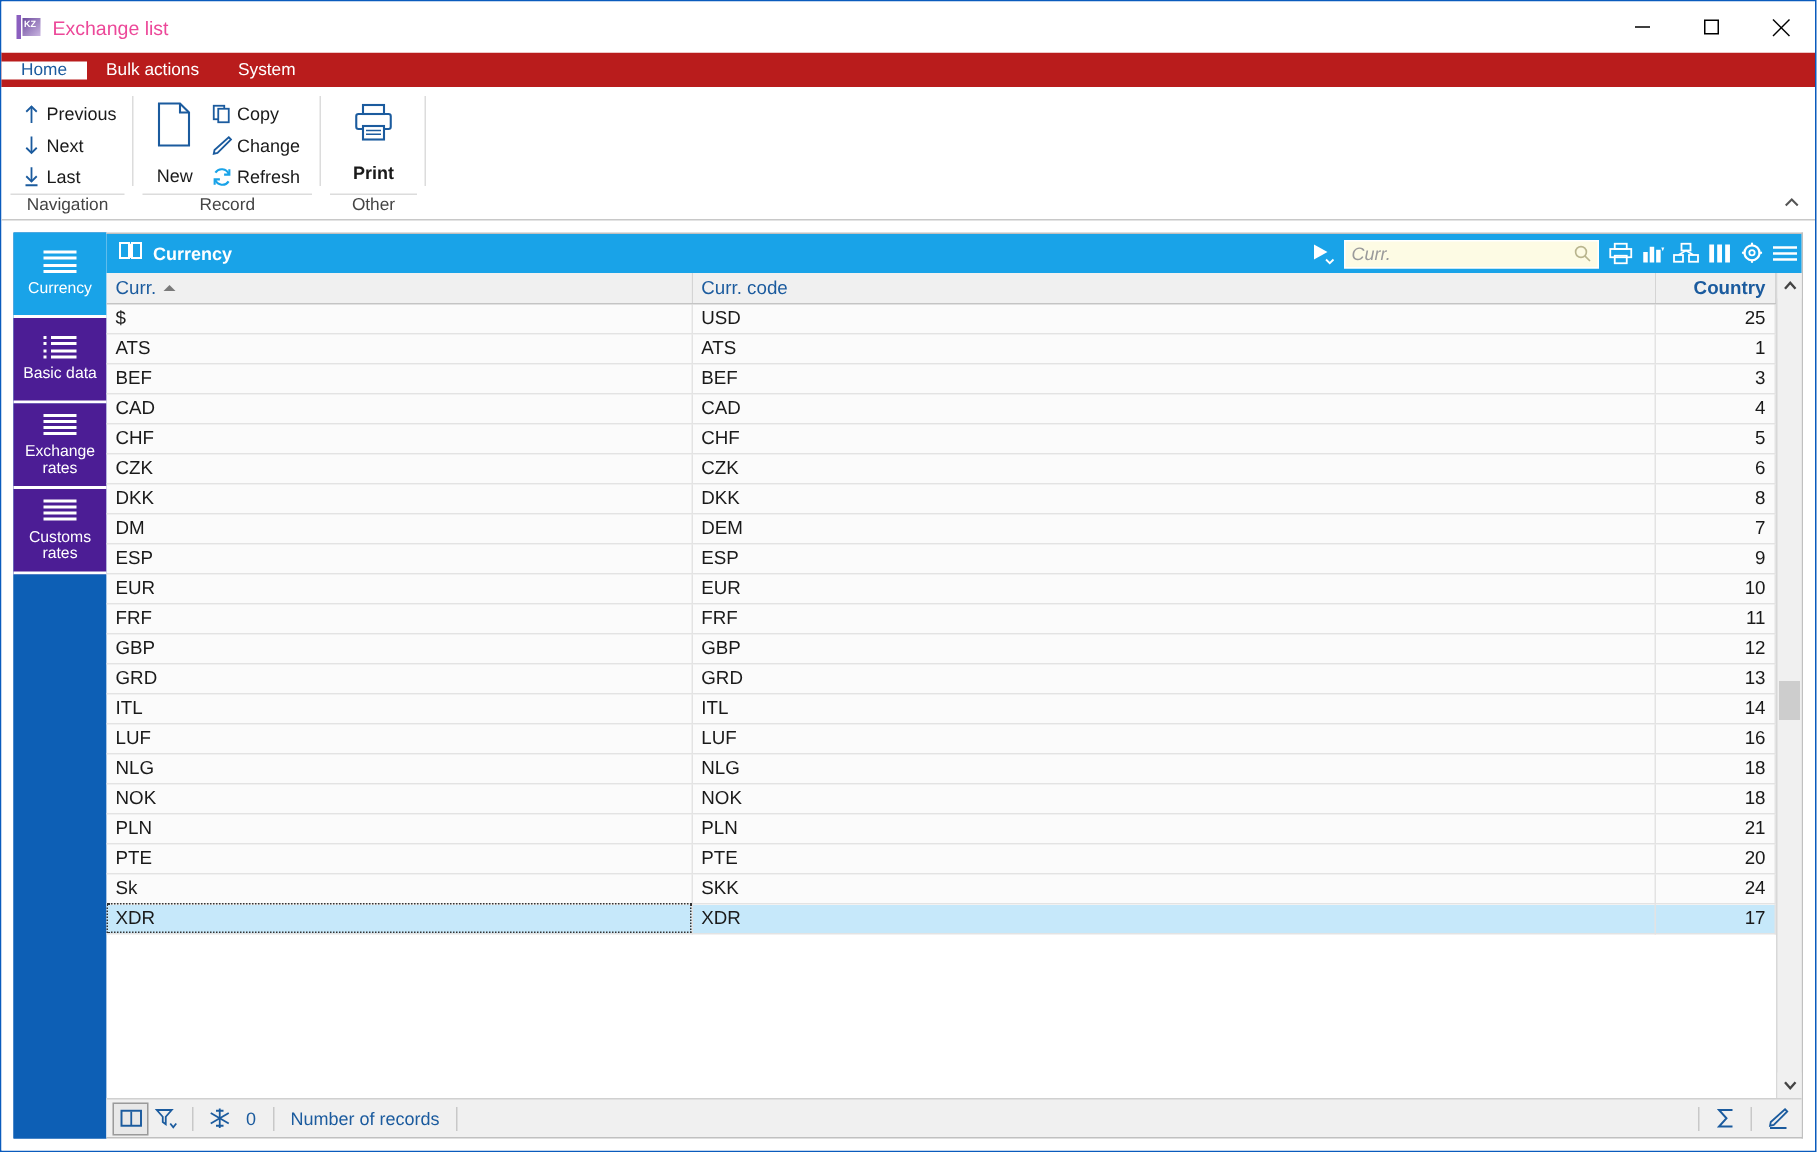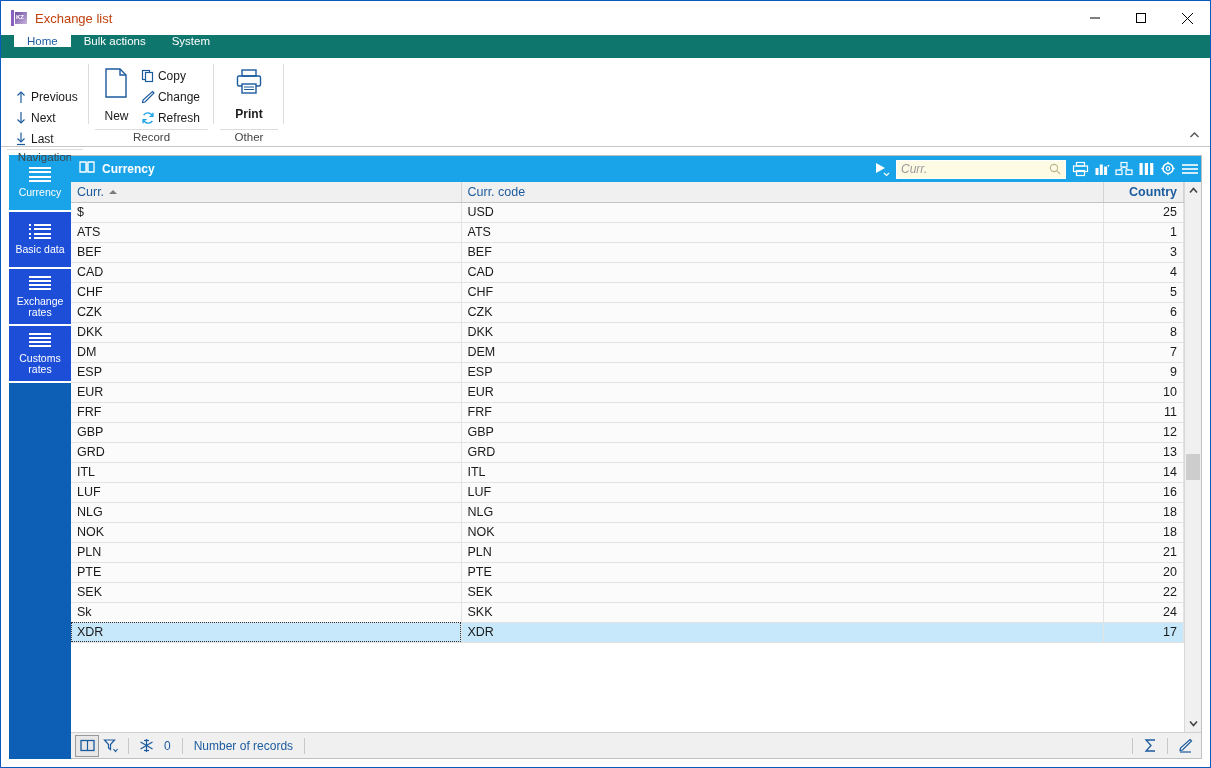--- a/index.html
+++ b/index.html
@@ -42,36 +42,35 @@
     width: 12px; height: 12px;
     background: linear-gradient(135deg,#6d4b9e 0%,#c9b5e0 100%);
   }
   #app-icon .glyph {
     position: absolute; left: 5px; top: 3px;
     font-size: 6px; color: #ffffff; font-weight: bold;
     font-family: "Liberation Sans", sans-serif;
     line-height: 8px;
   }
   #window-title {
-    font-size: 13px; color: #c2410c;
+    font-size: 13px; color: #ec4899;
     flex: 1 1 auto;
   }
   .wbtn {
     width: 46px; height: 34px;
     display: flex; align-items: center; justify-content: center;
     flex: 0 0 auto;
   }
   .wbtn svg { display: block; }
 
   
   #ribbon-tabs {
     height: 23px; min-height: 23px;
-    background: #0f766e;
-    display: flex; align-items: flex-start;
-    padding-left: 13px;
+    background: #b91c1c;
+    display: flex; align-items: center;
   }
   .rtab {
     padding: 0 13px;
     display: flex; align-items: center;
     font-size: 11.5px;
     color: #ffffff;
     white-space: nowrap;
   }
   .rtab.active {
     background: #ffffff;
@@ -139,21 +138,21 @@
 
   
   #nav {
     width: 62px; min-width: 62px;
     background: #0d5fb5;
     display: flex; flex-direction: column;
     align-items: stretch;
   }
   .navitem {
     height: 57px;
-    background: #1d4ed8;
+    background: #4c1d95;
     border-bottom: 2px solid #ffffff;
     display: flex; flex-direction: column;
     align-items: center; justify-content: center;
     color: #ffffff;
     font-size: 10.5px;
     line-height: 11px;
     text-align: center;
     padding: 0 2px;
   }
   .navitem.active { background: #19a3e8; }
@@ -331,21 +330,21 @@
   <div id="ribbon-tabs">
     <div class="rtab active">Home</div>
     <div class="rtab">Bulk actions</div>
     <div class="rtab">System</div>
   </div>
 
   <div id="ribbon">
 
     <div class="rgroup sep" style="width:88px;">
       <div class="gcontent">
-        <div class="rcol" style="padding-top:2px;margin-top:21px;">
+        <div class="rcol" style="padding-top:2px;">
           <div class="ritem">
             <span class="ic">
               <svg width="12" height="14" viewBox="0 0 12 14">
                   <line x1="6" y1="13" x2="6" y2="2" stroke="#1b5b9e" stroke-width="1.2"></line>
                   <polyline points="2.5,5.5 6,2 9.5,5.5" fill="none" stroke="#1b5b9e" stroke-width="1.2"></polyline>
                 </svg>
             </span>
             <span>Previous</span>
           </div>
           <div class="ritem">
@@ -679,25 +678,20 @@
                   <td>PLN</td>
                   <td>PLN</td>
                   <td class="num">21</td>
                 </tr>
                 <tr>
                   <td>PTE</td>
                   <td>PTE</td>
                   <td class="num">20</td>
                 </tr>
                 <tr>
-                  <td>SEK</td>
-                  <td>SEK</td>
-                  <td class="num">22</td>
-                </tr>
-                <tr>
                   <td>Sk</td>
                   <td>SKK</td>
                   <td class="num">24</td>
                 </tr>
                 <tr class="selected">
                   <td class="cur">XDR</td>
                   <td>XDR</td>
                   <td class="num">17</td>
                 </tr>
               </tbody>

